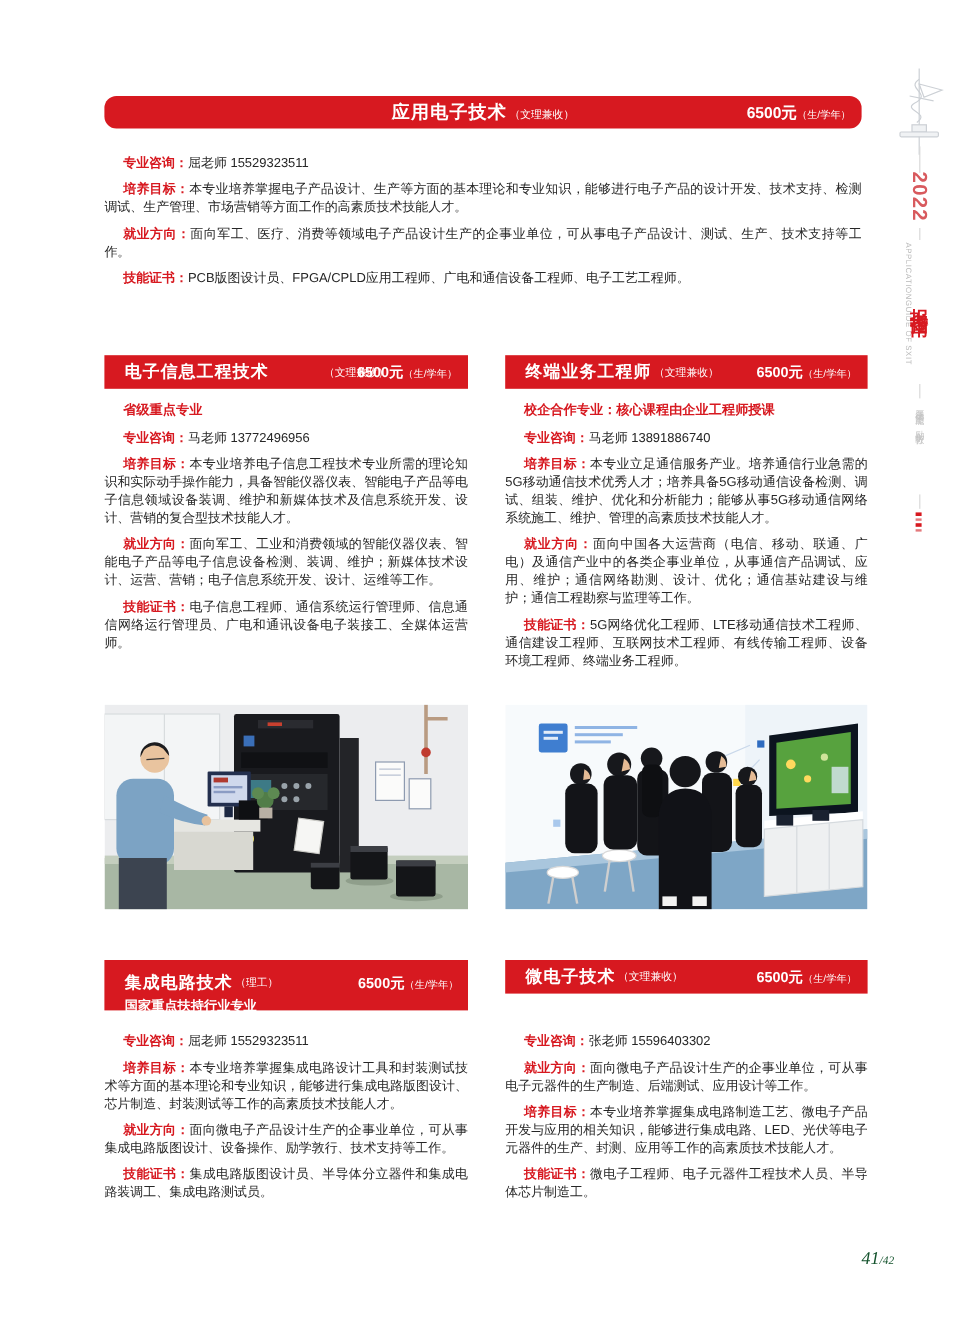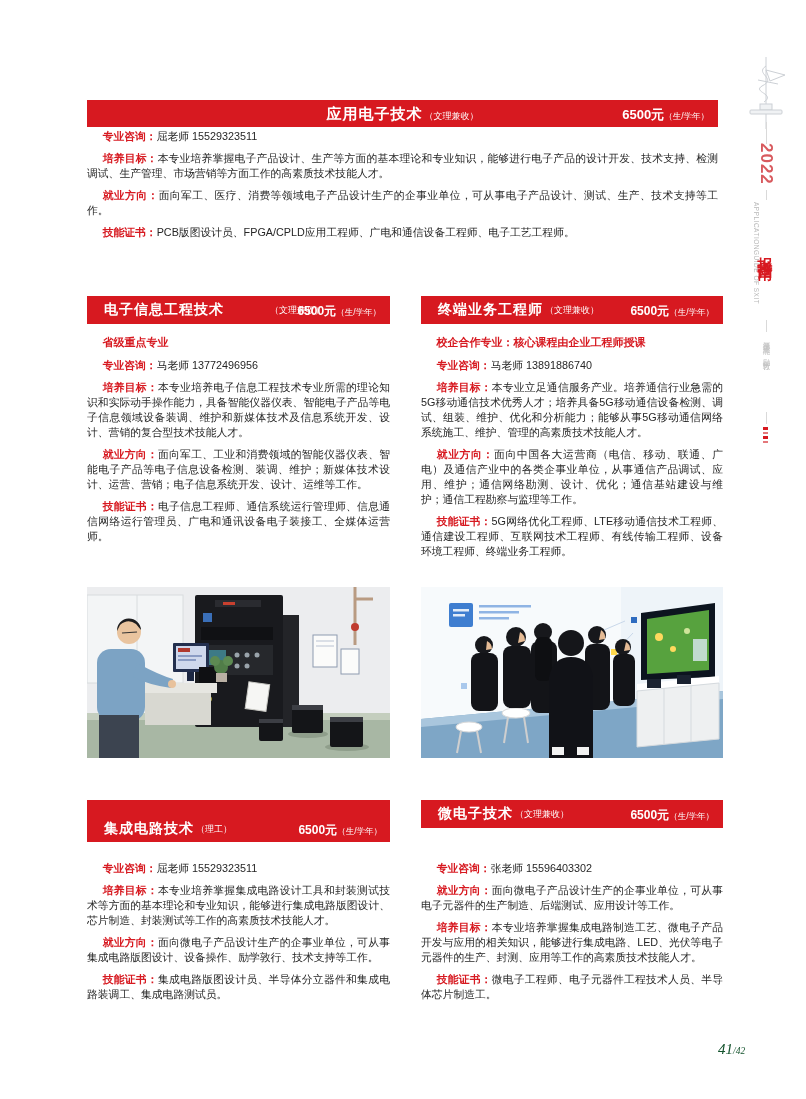--- a/index.html
+++ b/index.html
@@ -5,32 +5,32 @@
   :root { --red:#d71920; --ink:#262626; --gray-line:#d9d9d9; }
   * { box-sizing:border-box; }
   html,body { margin:0; padding:0; background:#fff; }
   .page {
     position:relative; width:806px; height:1099px; background:#ffffff;
     font-family:"Liberation Sans", sans-serif; overflow:hidden;
   }
 
   
   .banner { position:absolute; background:var(--red); color:#fff; }
-  .b-top { left:87px; top:100px; width:631px; height:27px; }
+  .b-top { left:87px; top:80px; width:631px; height:27px;border-radius:10px; }
   .bt-center { position:absolute; left:50%; top:50%; transform:translate(-50%,-50%); white-space:nowrap; }
   .title { font-size:15px; font-weight:bold; letter-spacing:1px; }
   .admission { font-size:9px; margin-left:2px; }
   .tuition-group { position:absolute; right:9px; top:50%; transform:translateY(-50%); white-space:nowrap; }
   .tuition { font-size:13px; font-weight:bold; }
   .unit { font-size:8.5px; }
 
   .b-col { height:28px; width:100%; position:relative; padding:0 8px 0 17px; display:flex; align-items:center; }
   .b-col .title { font-size:14px; }
   .b-col .tuition { font-size:12px; }
-  .b-two { height:42px; display:block; padding-top:19px; }
+  .b-two { height:42px; display:block; padding-top:9px; }
   .b-row { position:relative; display:flex; align-items:center; height:20px; }
   .b-row .tuition-group { position:static; transform:none; margin-left:auto; }
   .b-sub { font-size:11px; font-weight:bold; margin-top:2px; }
 
   
   .fields p {
     margin:0 0 7px; font-size:10.8px; line-height:15px; color:var(--ink);
     text-align:justify; text-indent:1.45em;
   }
   .fields p:last-child { margin-bottom:0; }

